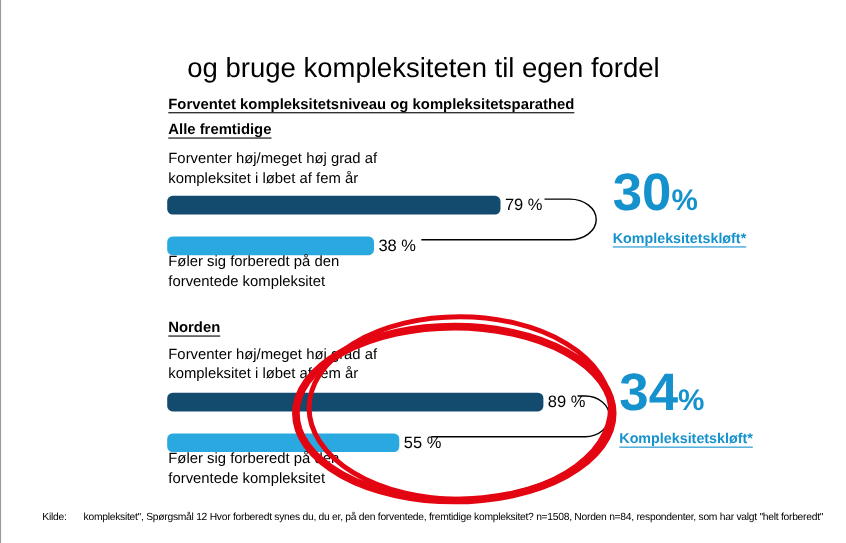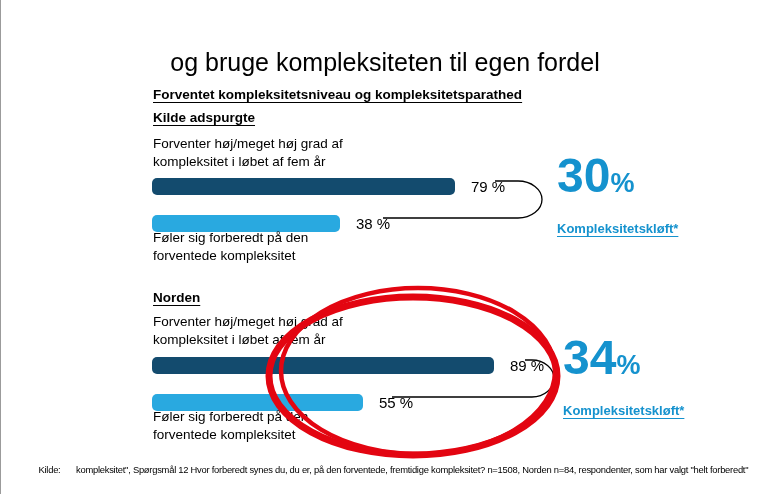--- a/index.html
+++ b/index.html
@@ -28,31 +28,31 @@
     text-decoration-thickness:1px;
     text-underline-offset:3px;
     text-decoration:underline;
   }
   .bar-label{
     position:absolute; left:152px;
     font-size:13.5px; line-height:18px;
   }
   .bar-row{
     position:absolute; left:151px; height:28px;
-    display:flex; align-items:center; gap:16px;
+    display:flex; align-items:center; gap:4px;
   }
   .bar{ height:17px; border-radius:5px; }
   .bar.dark{ background:var(--bar-dark,#134B6E); }
   .bar.light{ background:var(--bar-light,#29A9E0); }
   .bar-val{ font-size:15px; white-space:nowrap; }
   .gap{ position:absolute; color:var(--gap-accent,#1592CE); }
   .gap-number{ line-height:36px; }
   .gap-number .num{ font-size:48px; font-weight:bold; }
   .gap-number .pct{ font-size:27px; font-weight:bold; }
-  .gap-label{ font-size:13px; font-weight:bold; margin-top:16px; }
+  .gap-label{ font-size:13px; font-weight:bold; margin-top:4px; }
   .overlay{
     position:absolute; left:0; top:0; pointer-events:none;
   }
   .overlay .bracket{ fill:none; stroke:#000; stroke-width:1.3px; }
   .overlay .redring{ fill:none; stroke:var(--annotation-red,#E30511); }
   .footnote-def{
     position:absolute; left:4px; top:448px; width:764px;
     font-size:10.5px; letter-spacing:-0.2px; white-space:nowrap;
   }
   .source-row{
@@ -66,21 +66,21 @@
 </style>
 </head>
 <body>
 
 <div class="slide">
 
   <h1 class="title"><br><span>og bruge kompleksiteten til egen fordel</span></h1>
 
   <div class="chart-title wavy">Forventet kompleksitetsniveau og kompleksitetsparathed</div>
 
-  <div class="group-name wavy" style="top:110px">Kilde adspurgte</div>
+  <div class="group-name wavy" style="top:110px">Alle fremtidige</div>
 
   <div class="bar-label" style="top:135px"><span>Forventer høj/meget høj grad af</span><br><span>kompleksitet i løbet af fem år</span></div>
 
   <div class="bar-row" style="top:172px">
     <div class="bar dark" style="width: 303px;"></div>
     <span class="bar-val">79 %</span>
   </div>
 
   <div class="bar-row" style="top:209px">
     <div class="bar light" style="width: 188px;"></div>

